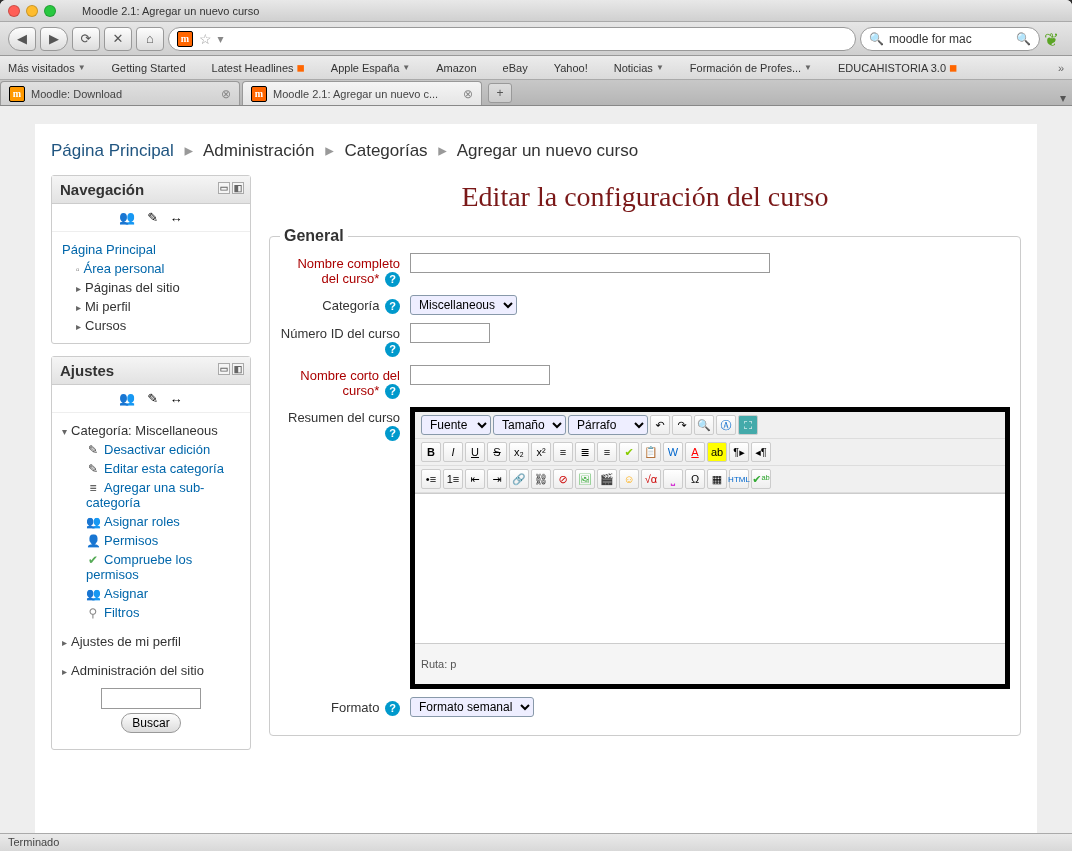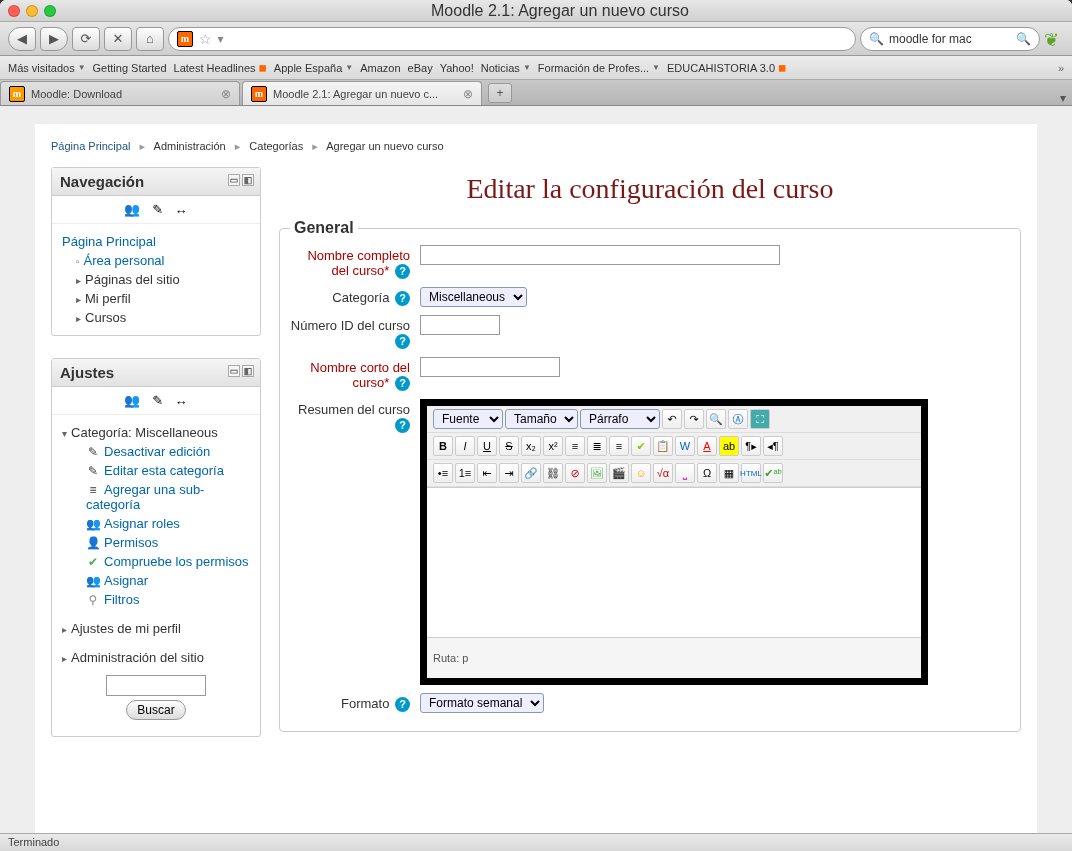--- a/index.html
+++ b/index.html
@@ -4,61 +4,61 @@
 <style>
 * { margin: 0; padding: 0; box-sizing: border-box; }
 body { font-family: "Lucida Grande", Arial, sans-serif; font-size: 12px; background: #333; }
 .window { width: 1072px; height: 851px; background: #fff; border-radius: 6px 6px 0 0; overflow: hidden; position: relative; box-shadow: 0 10px 40px rgba(0,0,0,0.5); }
 
 
 .titlebar { height: 22px; background: linear-gradient(#e8e8e8, #d0d0d0); display:flex; align-items:center; padding:0 8px; border-bottom:1px solid #aaa; }
 .traffic { display:flex; gap:6px; }
 .tbtn { width:12px; height:12px; border-radius:50%; border:1px solid rgba(0,0,0,0.2); }
 .tred{background:#ff5f57}.tyel{background:#febc2e}.tgrn{background:#28c840}
-.wtitle{flex:1;text-align:center;font-size:16px;color:#333;}
+.wtitle{flex:1;font-size:11px;color:#333;margin-left:26px;}
 
 
 .toolbar{height:34px;background:linear-gradient(#e6e6e6,#cfcfcf);border-bottom:1px solid #999;display:flex;align-items:center;padding:0 8px;gap:4px}
 .navbtn{width:28px;height:24px;background:linear-gradient(#fdfdfd,#dcdcdc);border:1px solid #999;border-radius:4px;display:flex;align-items:center;justify-content:center;font-size:13px;color:#555}
 .navbtn.back{border-radius:12px 4px 4px 12px}
 .navbtn.fwd{border-radius:4px 12px 12px 4px}
 .urlbar{flex:1;height:24px;background:#fff;border:1px solid #999;border-radius:12px;display:flex;align-items:center;padding:0 8px;gap:6px}
 .favicon{width:16px;height:16px;background:#f60;border-radius:2px;display:flex;align-items:center;justify-content:center;color:#fff;font-weight:bold;font-size:10px;font-family:serif;border:1px solid #000}
 .urltext{flex:1;font-size:12px;color:#333;white-space:nowrap;overflow:hidden}
 .star{color:#999;font-size:14px}
 .searchbar{width:180px;height:24px;background:#fff;border:1px solid #999;border-radius:12px;display:flex;align-items:center;padding:0 8px;gap:4px}
 .gicon{width:16px;height:16px;display:flex;align-items:center;justify-content:center;font-size:12px}
 .ever{width:20px;height:20px;color:#5ba525;font-size:18px}
 
 
-.bookmarks{height:24px;background:linear-gradient(#ececec,#dadada);border-bottom:1px solid #aaa;display:flex;align-items:center;padding:0 8px;gap:7px;font-size:11px;color:#333}
+.bookmarks{height:24px;background:linear-gradient(#ececec,#dadada);border-bottom:1px solid #aaa;display:flex;align-items:center;padding:0 8px;gap:26px;font-size:11px;color:#333}
 .bm{display:flex;align-items:center;gap:3px;white-space:nowrap}
 .bm .arr{font-size:8px;color:#666}
 .rss{color:#f60;font-size:10px}
 
 
 .tabs{height:26px;background:linear-gradient(#c8c8c8,#b5b5b5);border-bottom:1px solid #888;display:flex;align-items:flex-end}
 .tab{height:24px;min-width:240px;background:linear-gradient(#e0e0e0,#d0d0d0);border:1px solid #999;border-bottom:none;border-radius:4px 4px 0 0;margin-right:2px;display:flex;align-items:center;padding:0 8px;gap:6px;font-size:11px;color:#444}
 .tab.active{background:linear-gradient(#f5f5f5,#e5e5e5)}
 .tab .close{margin-left:auto;color:#888;font-size:12px}
 .tabplus{width:24px;height:20px;background:linear-gradient(#ddd,#ccc);border:1px solid #999;border-radius:3px;display:flex;align-items:center;justify-content:center;margin-left:4px;margin-bottom:2px;color:#555}
 .tabmenu{margin-left:auto;margin-right:6px;color:#555}
 
 
 .content{position:absolute;top:106px;left:0;right:0;bottom:18px;background:#eee;overflow:hidden}
 .page{background:#fff;margin:18px 35px 0;min-height:100%;padding:12px 16px}
-.breadcrumb{font-size:11px;color:#333;padding:4px 0 14px}
+.breadcrumb{font-size:17px;color:#333;padding:4px 0 14px}
 .breadcrumb a{color:#205580;text-decoration:none}
 .sep{color:#999;margin:0 6px}
 
 .cols{display:flex;gap:18px;align-items:flex-start}
 .sidebar{width:210px}
 .main{flex:1}
 
-.block{border:1px solid #ccc;border-radius:3px;margin-bottom:22px;background:#fff}
+.block{border:1px solid #ccc;border-radius:3px;margin-bottom:12px;background:#fff}
 .blockhead{background:linear-gradient(#f5f5f5,#e2e2e2);border-bottom:1px solid #ccc;padding:5px 8px;font-weight:bold;font-size:15px;color:#333;position:relative}
 .blockctrl{position:absolute;right:6px;top:6px;display:flex;gap:2px}
 .blockctrl span{width:12px;height:12px;border:1px solid #aaa;background:#f5f5f5;font-size:9px;display:flex;align-items:center;justify-content:center;color:#666}
 .blockicons{text-align:center;padding:6px;border-bottom:1px solid #eee}
 .blockicons span{margin:0 4px;font-size:13px}
 .blockbody{padding:8px 10px;font-size:13px}
 .blockbody a{color:#0066aa;text-decoration:none;display:block;padding:2px 0}
 .blockbody li{list-style:none;padding:2px 0;color:#333}
 .blockbody .indent1{padding-left:14px}
 .blockbody .indent2{padding-left:24px}
@@ -71,21 +71,21 @@
 fieldset{border:1px solid #ccc;border-radius:4px;padding:0 10px 10px}
 legend{font-weight:bold;font-size:16px;color:#333;padding:0 4px}
 .frow{display:flex;align-items:flex-start;margin:8px 0}
 .flabel{width:130px;text-align:right;padding-right:10px;padding-top:3px;font-size:13px;color:#333}
 .flabel.req{color:#aa0000}
 .help{display:inline-block;width:15px;height:15px;border-radius:50%;background:#09c;color:#fff;font-size:11px;font-weight:bold;text-align:center;line-height:15px;margin-left:2px}
 .fcontrol{}
 .fcontrol select{font-size:12px;background:#eef;border:1px solid #89a;border-radius:3px;padding:1px 4px}
 .fcontrol input[type=text]{border:1px solid #999;padding:2px;font-size:12px}
 
-.editor{border:7px solid #000000;background:#f0f0f0;width:508px}
+.editor{border:5px solid #000000;background:#f0f0f0;width:600px}
 .edrow{display:flex;gap:2px;padding:3px 6px;flex-wrap:wrap;align-items:center;border-bottom:1px solid #ddd}
 .edsel{font-size:11px;border:1px solid #aaa;padding:1px;background:#fff;min-width:70px}
 .edbtn{width:20px;height:20px;border:1px solid #ccc;background:linear-gradient(#fff,#eee);font-size:11px;display:flex;align-items:center;justify-content:center;border-radius:2px}
 .edarea{height:150px;background:#fff;border-top:1px solid #ccc}
 .edpath{font-size:11px;color:#555;padding:14px 6px;border-top:1px solid #ccc;background:#f5f5f5}
 
 .statusbar{position:absolute;bottom:0;left:0;right:0;height:18px;background:linear-gradient(#eaeaea,#d8d8d8);border-top:1px solid #aaa;font-size:11px;color:#444;padding:2px 8px}
 </style>
 </head>
 <body>

